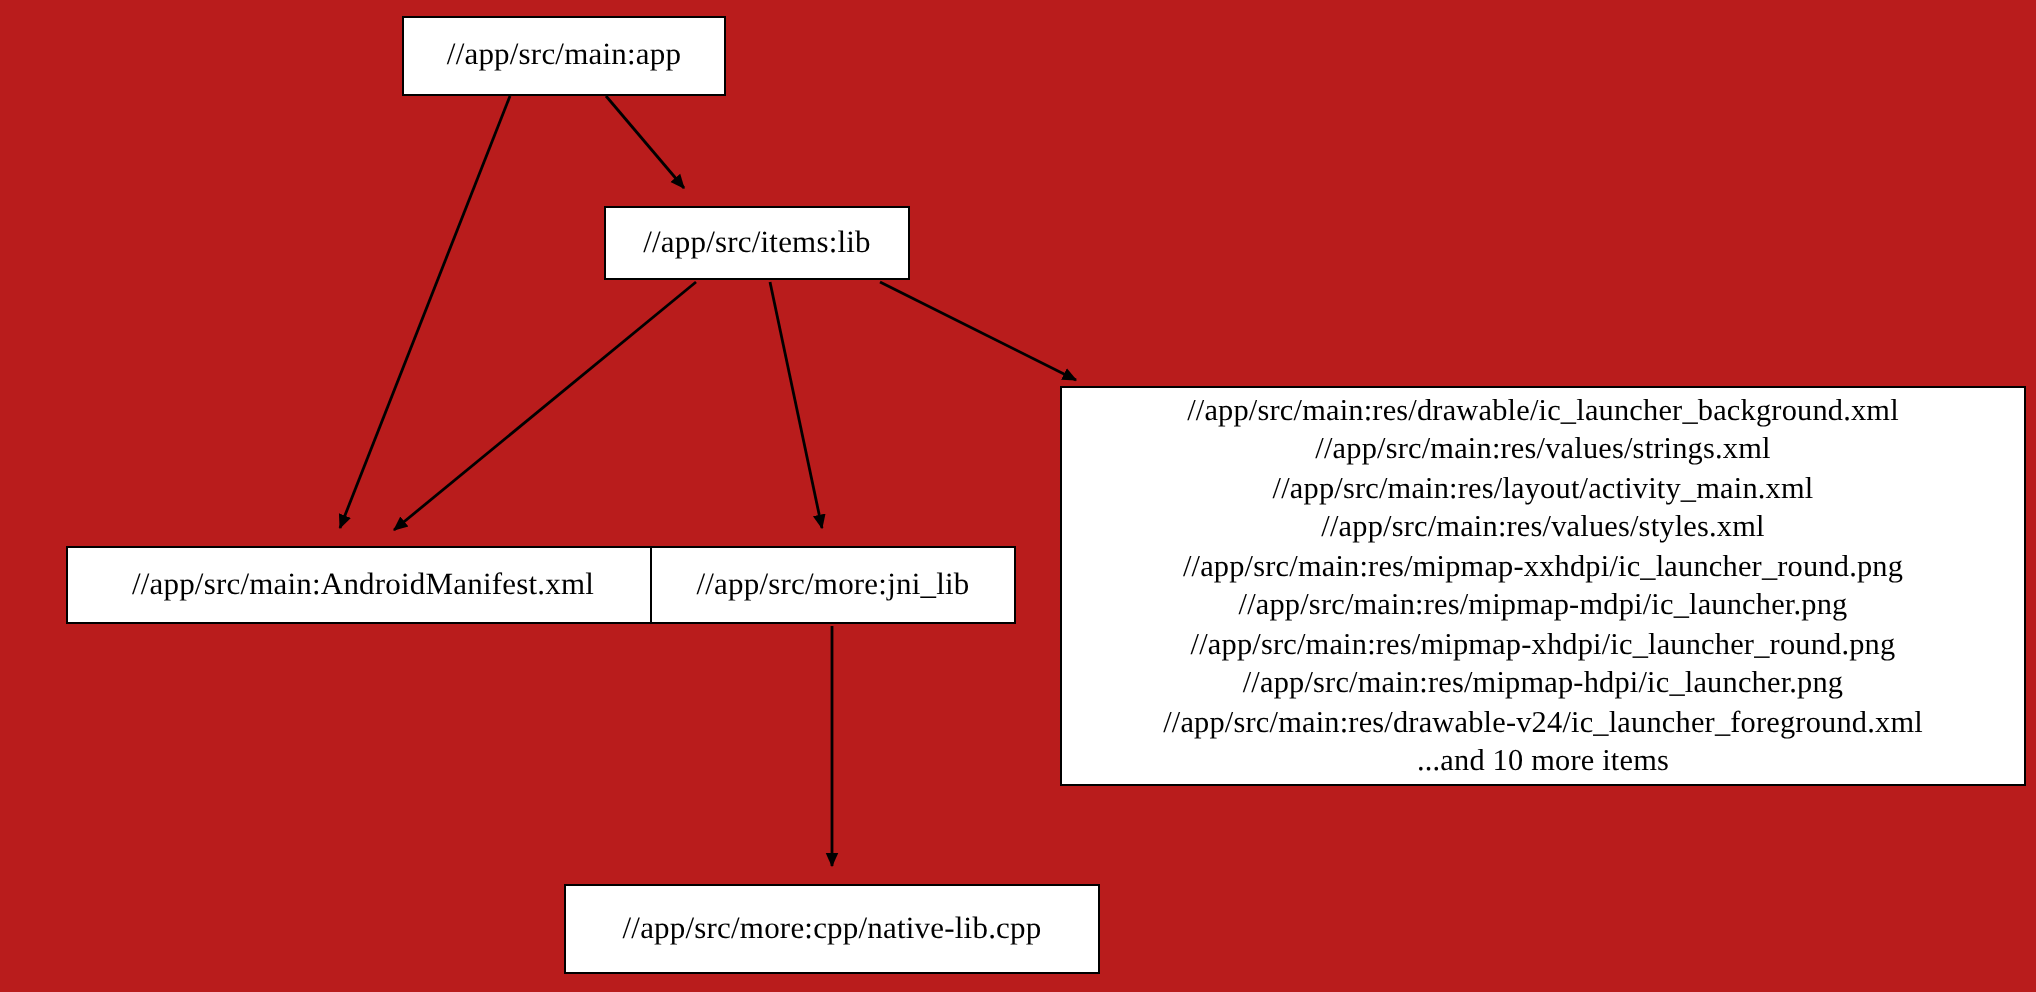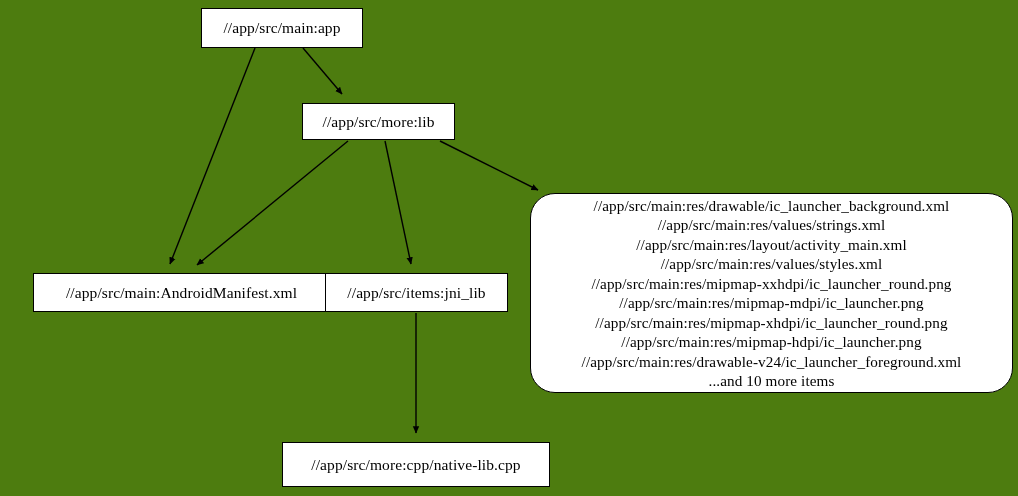--- a/index.html
+++ b/index.html
@@ -8,21 +8,21 @@
     background: #ffffff;
   }
   body {
     font-family: "Liberation Serif", "DejaVu Serif", serif;
     color: #000000;
   }
   #canvas {
     position: relative;
     width: 1018px;
     height: 496px;
-    background: #4d7c0f;
+    background: #b91c1c;
     overflow: hidden;
   }
   #graph-svg {
     position: absolute;
     left: 0;
     top: 0;
     width: 1018px;
     height: 496px;
   }
   .gnode {
@@ -42,21 +42,21 @@
   .gnode .nlabel {
     display: block;
     width: 100%;
     text-align: center;
   }
   
   #node-app      { left: 201px; top: 8px;   width: 162px; height: 40px; }
   #node-lib      { left: 302px; top: 103px; width: 153px; height: 37px; }
   #node-manifest { left: 5px;   top: 273px; width: 297px; height: 39px; margin-left: 28px; }
   #node-jnilib   { left: 325px; top: 273px; width: 183px; height: 39px; }
-  #node-res      { left: 530px; top: 193px; width: 483px; height: 200px; border-radius: 25px; }
+  #node-res      { left: 530px; top: 193px; width: 483px; height: 200px; }
   #node-nativelib{ left: 282px; top: 442px; width: 268px; height: 45px; }
   #node-res .nlabel { font-size: 15.2px; line-height: 19.5px; }
 </style>
 </head>
 <body>
 
 <div id="canvas">
 
   <svg id="graph-svg" viewBox="0 0 1018 496" xmlns="http://www.w3.org/2000/svg">
     <defs>
@@ -88,29 +88,29 @@
     <g>
       <path d="M 416,313 L 416,433" stroke="#000000" stroke-width="1.4" fill="none" marker-end="url(#arrow)"></path>
     </g>
   </svg>
 
   <div class="gnode" id="node-app">
     <span class="nlabel">//app/src/main:app</span>
   </div>
 
   <div class="gnode" id="node-lib">
-    <span class="nlabel">//app/src/more:lib</span>
+    <span class="nlabel">//app/src/items:lib</span>
   </div>
 
   <div class="gnode" id="node-manifest">
     <span class="nlabel">//app/src/main:AndroidManifest.xml</span>
   </div>
 
   <div class="gnode" id="node-jnilib">
-    <span class="nlabel">//app/src/items:jni_lib</span>
+    <span class="nlabel">//app/src/more:jni_lib</span>
   </div>
 
   <div class="gnode" id="node-res">
     <span class="nlabel">//app/src/main:res/drawable/ic_launcher_background.xml
 //app/src/main:res/values/strings.xml
 //app/src/main:res/layout/activity_main.xml
 //app/src/main:res/values/styles.xml
 //app/src/main:res/mipmap-xxhdpi/ic_launcher_round.png
 //app/src/main:res/mipmap-mdpi/ic_launcher.png
 //app/src/main:res/mipmap-xhdpi/ic_launcher_round.png

